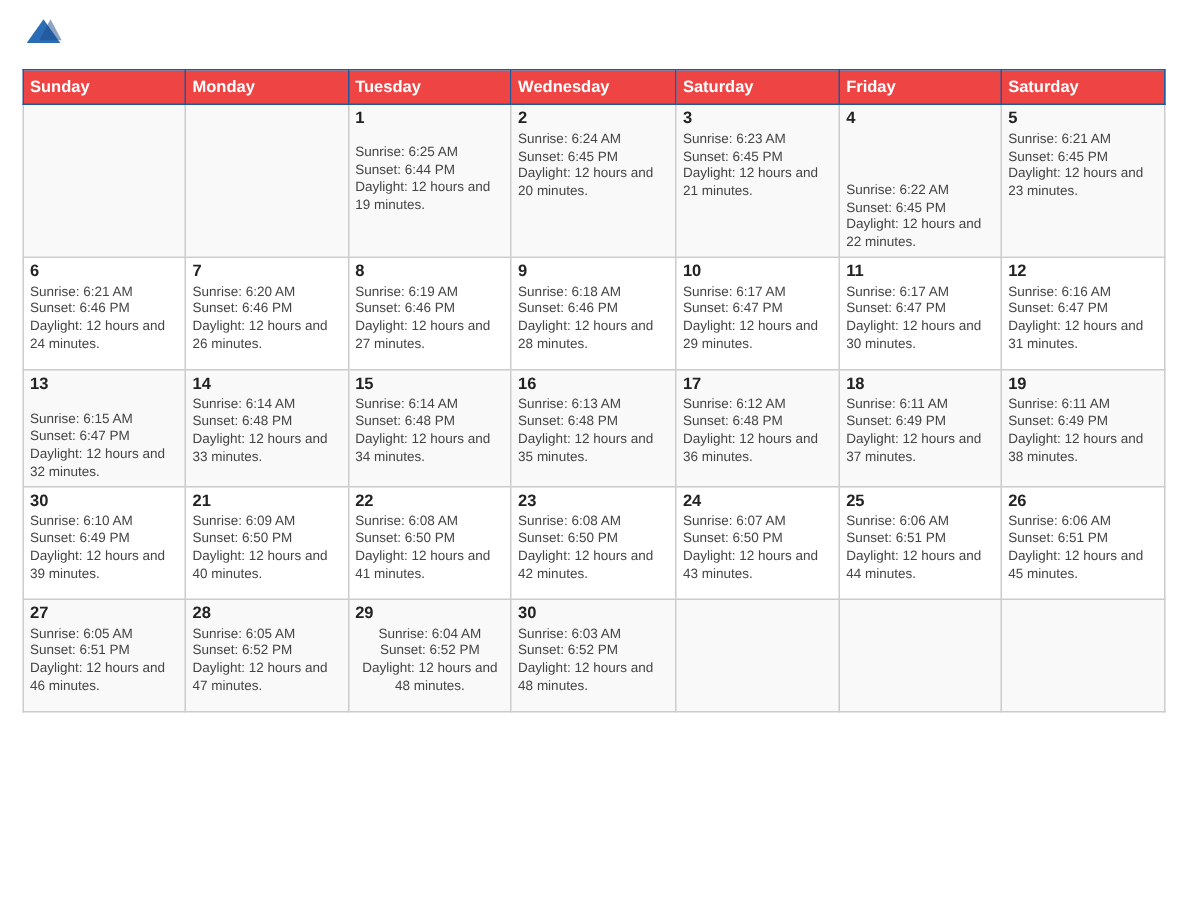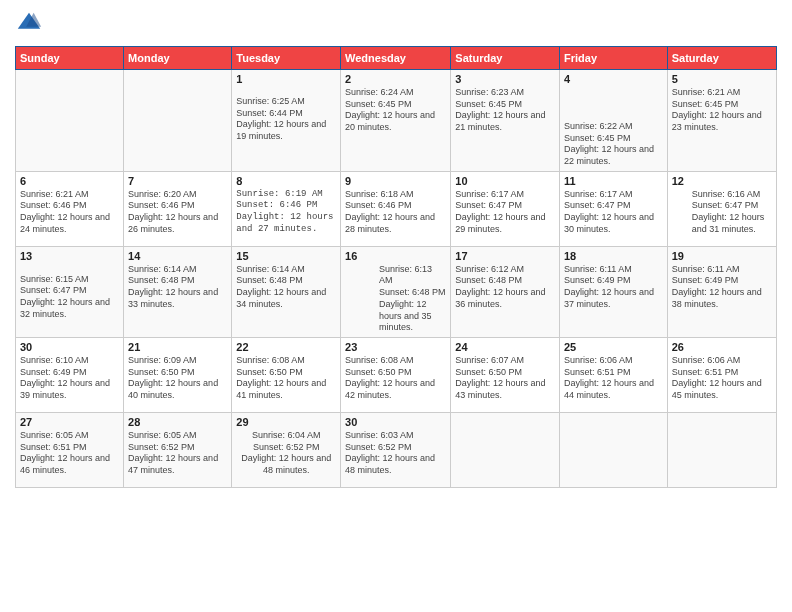--- a/index.html
+++ b/index.html
@@ -174,21 +174,21 @@
 Daylight: 12 hours and 24 minutes.</div>
           </td>
           <td>
             <div class="day-number">7</div>
             <div class="day-info" style="white-space: pre-wrap;">Sunrise: 6:20 AM
 Sunset: 6:46 PM
 Daylight: 12 hours and 26 minutes.</div>
           </td>
           <td>
             <div class="day-number">8</div>
-            <div class="day-info" style="white-space: pre-wrap; font-family: Liberation Mono, monospace;">Sunrise: 6:19 AM
+            <div class="day-info" style="white-space: pre-wrap;">Sunrise: 6:19 AM
 Sunset: 6:46 PM
 Daylight: 12 hours and 27 minutes.</div>
           </td>
           <td>
             <div class="day-number">9</div>
             <div class="day-info" style="white-space: pre-wrap;">Sunrise: 6:18 AM
 Sunset: 6:46 PM
 Daylight: 12 hours and 28 minutes.</div>
           </td>
           <td>
@@ -198,21 +198,21 @@
 Daylight: 12 hours and 29 minutes.</div>
           </td>
           <td>
             <div class="day-number">11</div>
             <div class="day-info" style="white-space: pre-wrap;">Sunrise: 6:17 AM
 Sunset: 6:47 PM
 Daylight: 12 hours and 30 minutes.</div>
           </td>
           <td>
             <div class="day-number">12</div>
-            <div class="day-info" style="white-space: pre-wrap; margin-left: 20px;">Sunrise: 6:16 AM
+            <div class="day-info" style="white-space: pre-wrap;">Sunrise: 6:16 AM
 Sunset: 6:47 PM
 Daylight: 12 hours and 31 minutes.</div>
           </td>
         </tr>
         <tr>
           <td>
             <div class="day-number">13</div>
             <div class="day-info" style="white-space: pre-wrap; margin-top: 12px;">Sunrise: 6:15 AM
 Sunset: 6:47 PM
 Daylight: 12 hours and 32 minutes.</div>
@@ -224,21 +224,21 @@
 Daylight: 12 hours and 33 minutes.</div>
           </td>
           <td>
             <div class="day-number">15</div>
             <div class="day-info" style="white-space: pre-wrap;">Sunrise: 6:14 AM
 Sunset: 6:48 PM
 Daylight: 12 hours and 34 minutes.</div>
           </td>
           <td>
             <div class="day-number">16</div>
-            <div class="day-info" style="white-space: pre-wrap; margin-left: 34px;">Sunrise: 6:13 AM
+            <div class="day-info" style="white-space: pre-wrap;">Sunrise: 6:13 AM
 Sunset: 6:48 PM
 Daylight: 12 hours and 35 minutes.</div>
           </td>
           <td>
             <div class="day-number">17</div>
             <div class="day-info" style="white-space: pre-wrap;">Sunrise: 6:12 AM
 Sunset: 6:48 PM
 Daylight: 12 hours and 36 minutes.</div>
           </td>
           <td>

